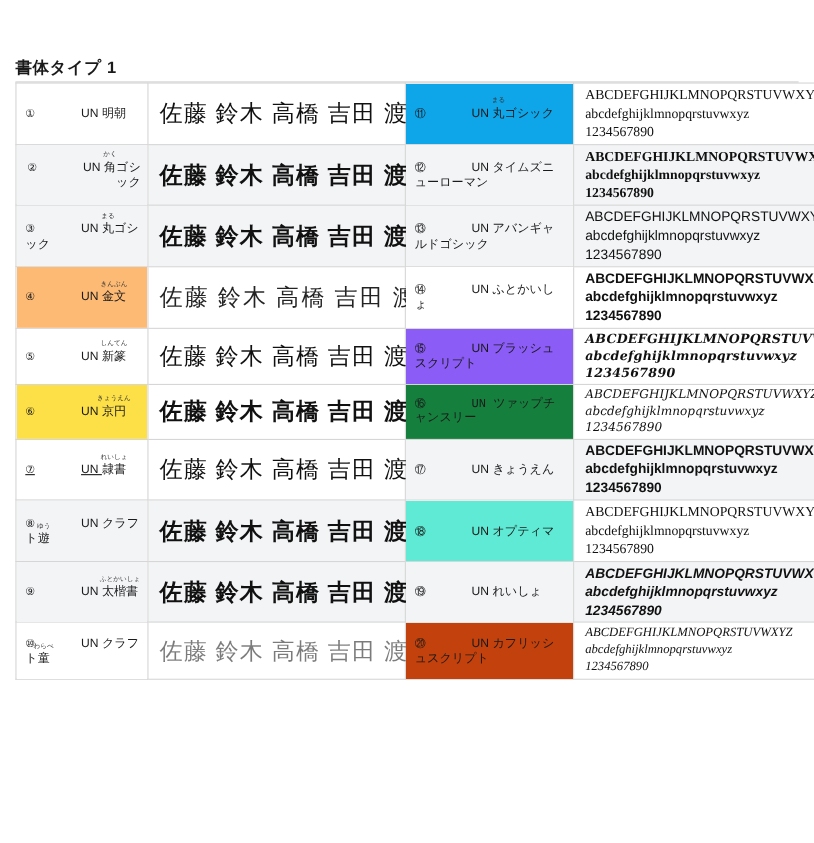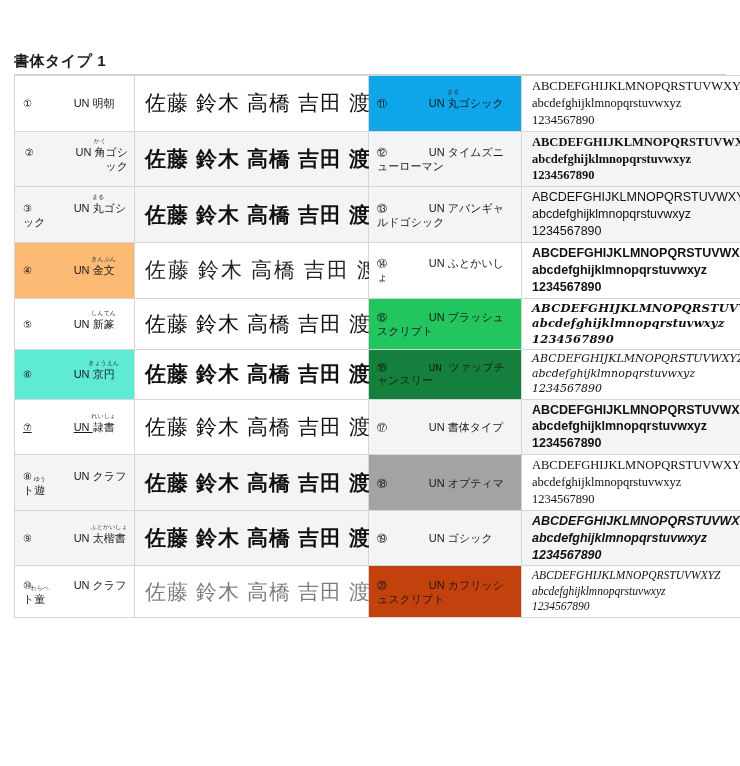--- a/index.html
+++ b/index.html
@@ -227,33 +227,33 @@
             </div>
           </td>
         </tr>
         <tr>
           <td class="c-name" style="background: rgb(255, 255, 255);">
             <span class="name-inner"><span class="num">⑤</span><span class="label-main">UN <span class="ruby-wrap"><span class="rt">しんてん</span>新篆</span></span></span>
           </td>
           <td class="c-sample c-sample-jp" style="background: rgb(255, 255, 255);">
             <div class="jp-sample jp-shinten"><span class="g">佐藤</span><span class="g">鈴木</span><span class="g">高橋</span><span class="g">吉田</span><span class="g">渡辺</span></div>
           </td>
-          <td class="c-name c-name-right" style="background: #22c55e;">
+          <td class="c-name c-name-right" style="background: #8b5cf6;">
             <span class="name-inner"><span class="num">⑮</span><span class="label-main">UN ブラッシュスクリプト</span></span>
           </td>
           <td class="c-sample c-sample-lat" style="background: rgb(255, 255, 255);">
             <div class="lat-sample st-script">
               <div>ABCDEFGHIJKLMNOPQRSTUVWXYZ</div>
               <div>abcdefghijklmnopqrstuvwxyz</div>
               <div>1234567890</div>
             </div>
           </td>
         </tr>
         <tr>
-          <td class="c-name" style="background: #5eead4;">
+          <td class="c-name" style="background: #fde047;">
             <span class="name-inner"><span class="num">⑥</span><span class="label-main">UN <span class="ruby-wrap"><span class="rt">きょうえん</span>京円</span></span></span>
           </td>
           <td class="c-sample c-sample-jp" style="background: rgb(255, 255, 255);">
             <div class="jp-sample jp-kyoen"><span class="g">佐藤</span><span class="g">鈴木</span><span class="g">高橋</span><span class="g">吉田</span><span class="g">渡辺</span></div>
           </td>
           <td class="c-name c-name-right" style="background: #15803d; font-family: Liberation Mono, monospace;">
             <span class="name-inner"><span class="num">⑯</span><span class="label-main">UN ツァップチャンスリー</span></span>
           </td>
           <td class="c-sample c-sample-lat" style="background: rgb(255, 255, 255);">
             <div class="lat-sample st-script-l">
@@ -264,57 +264,57 @@
           </td>
         </tr>
         <tr class="alt">
           <td class="c-name" style="background: rgb(255, 255, 255); text-decoration: underline;">
             <span class="name-inner"><span class="num">⑦</span><span class="label-main">UN <span class="ruby-wrap"><span class="rt">れいしょ</span>隷書</span></span></span>
           </td>
           <td class="c-sample c-sample-jp" style="background: rgb(255, 255, 255);">
             <div class="jp-sample jp-reisho"><span class="g">佐藤</span><span class="g">鈴木</span><span class="g">高橋</span><span class="g">吉田</span><span class="g">渡辺</span></div>
           </td>
           <td class="c-name c-name-right" style="background: rgb(242, 244, 246);">
-            <span class="name-inner"><span class="num">⑰</span><span class="label-main">UN 書体タイプ</span></span>
+            <span class="name-inner"><span class="num">⑰</span><span class="label-main">UN きょうえん</span></span>
           </td>
           <td class="c-sample c-sample-lat" style="background: rgb(242, 244, 246);">
             <div class="lat-sample st-sans-b">
               <div>ABCDEFGHIJKLMNOPQRSTUVWXYZ</div>
               <div>abcdefghijklmnopqrstuvwxyz</div>
               <div>1234567890</div>
             </div>
           </td>
         </tr>
         <tr class="alt">
           <td class="c-name" style="background: rgb(242, 244, 246);">
             <span class="name-inner"><span class="num">⑧</span><span class="label-main">UN クラフト<span class="ruby-wrap"><span class="rt">ゆう</span>遊</span></span></span>
           </td>
           <td class="c-sample c-sample-jp" style="background: rgb(242, 244, 246);">
             <div class="jp-sample jp-craft"><span class="g">佐藤</span><span class="g">鈴木</span><span class="g">高橋</span><span class="g">吉田</span><span class="g">渡辺</span></div>
           </td>
-          <td class="c-name c-name-right" style="background: #a3a3a3;">
+          <td class="c-name c-name-right" style="background: #5eead4;">
             <span class="name-inner"><span class="num">⑱</span><span class="label-main">UN オプティマ</span></span>
           </td>
           <td class="c-sample c-sample-lat" style="background: rgb(255, 255, 255);">
             <div class="lat-sample st-serif">
               <div>ABCDEFGHIJKLMNOPQRSTUVWXYZ</div>
               <div>abcdefghijklmnopqrstuvwxyz</div>
               <div>1234567890</div>
             </div>
           </td>
         </tr>
         <tr class="alt">
           <td class="c-name" style="background: rgb(242, 244, 246);">
             <span class="name-inner"><span class="num">⑨</span><span class="label-main">UN <span class="ruby-wrap"><span class="rt">ふとかいしょ</span>太楷書</span></span></span>
           </td>
           <td class="c-sample c-sample-jp" style="background: rgb(242, 244, 246);">
             <div class="jp-sample jp-futoka"><span class="g">佐藤</span><span class="g">鈴木</span><span class="g">高橋</span><span class="g">吉田</span><span class="g">渡辺</span></div>
           </td>
           <td class="c-name c-name-right" style="background: rgb(242, 244, 246);">
-            <span class="name-inner"><span class="num">⑲</span><span class="label-main">UN ゴシック</span></span>
+            <span class="name-inner"><span class="num">⑲</span><span class="label-main">UN れいしょ</span></span>
           </td>
           <td class="c-sample c-sample-lat" style="background: rgb(242, 244, 246);">
             <div class="lat-sample st-sans-bi">
               <div>ABCDEFGHIJKLMNOPQRSTUVWXYZ</div>
               <div>abcdefghijklmnopqrstuvwxyz</div>
               <div>1234567890</div>
             </div>
           </td>
         </tr>
         <tr>

